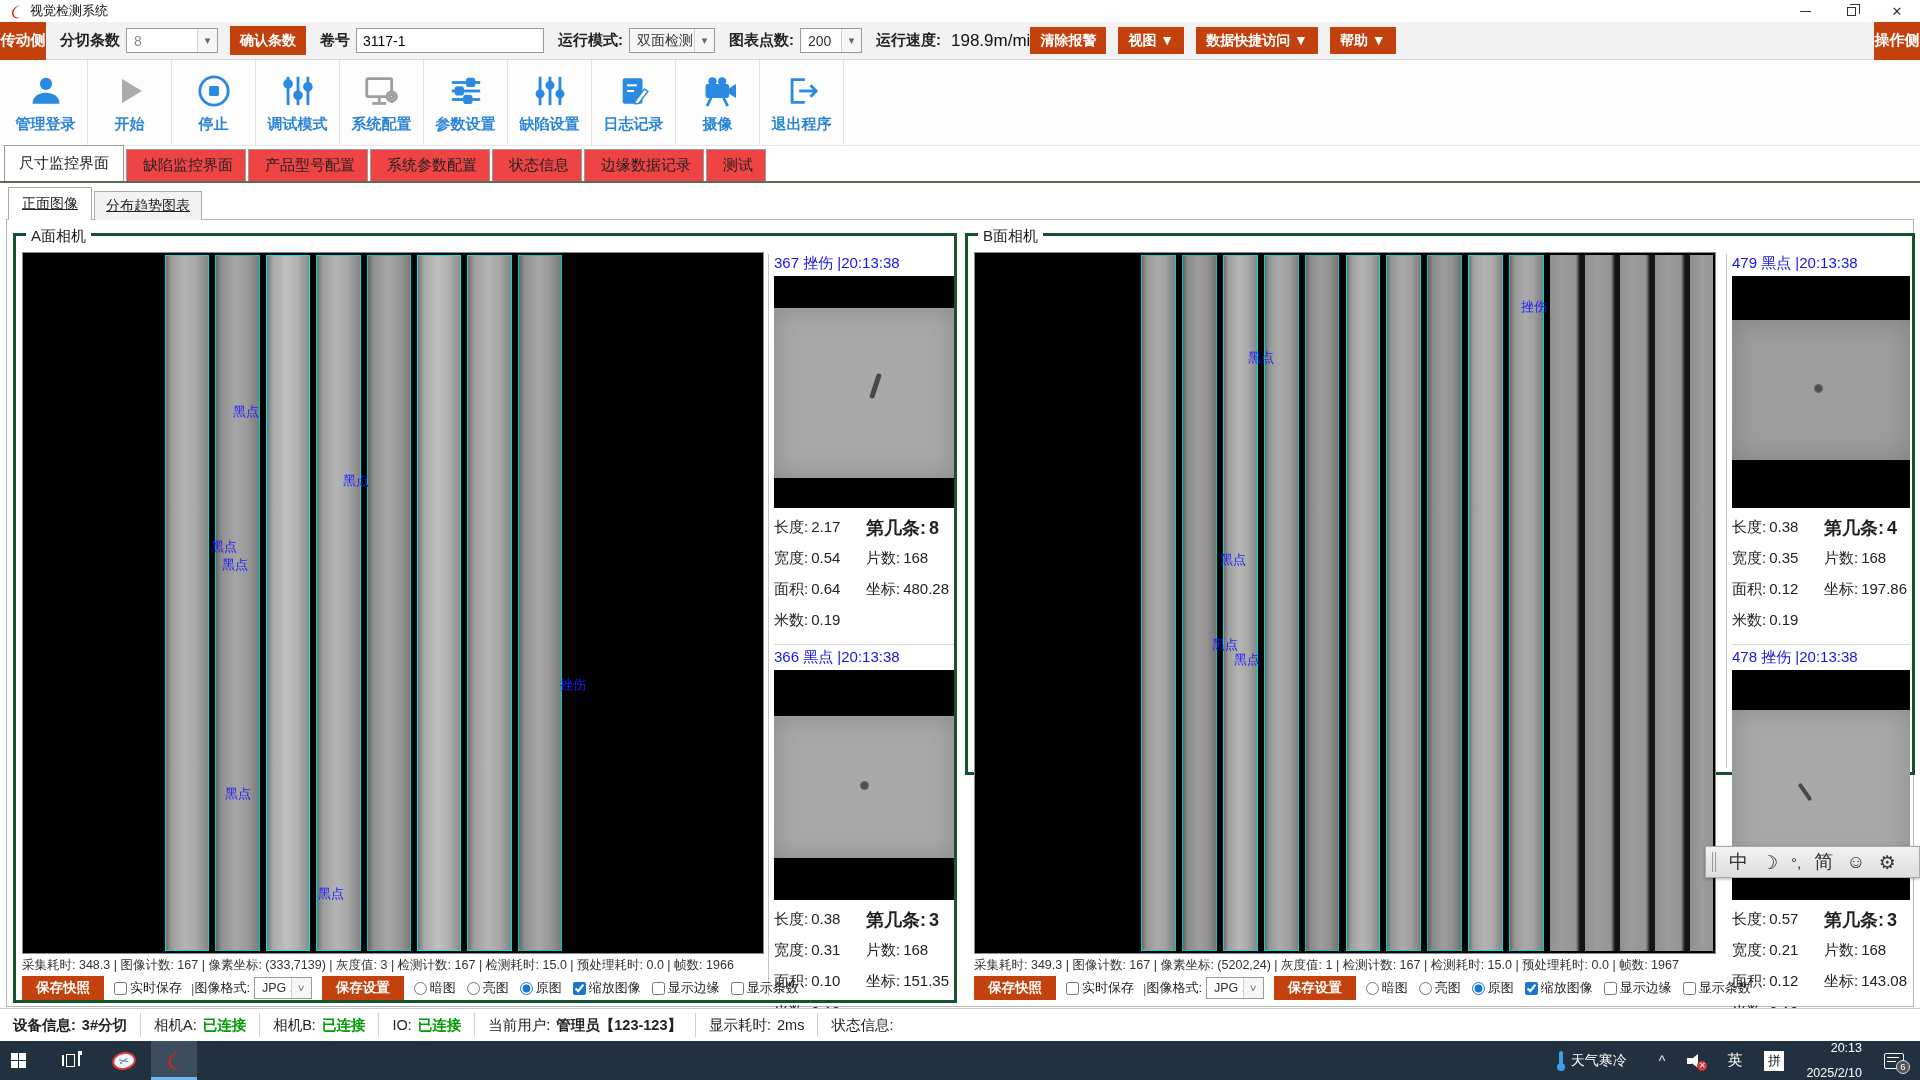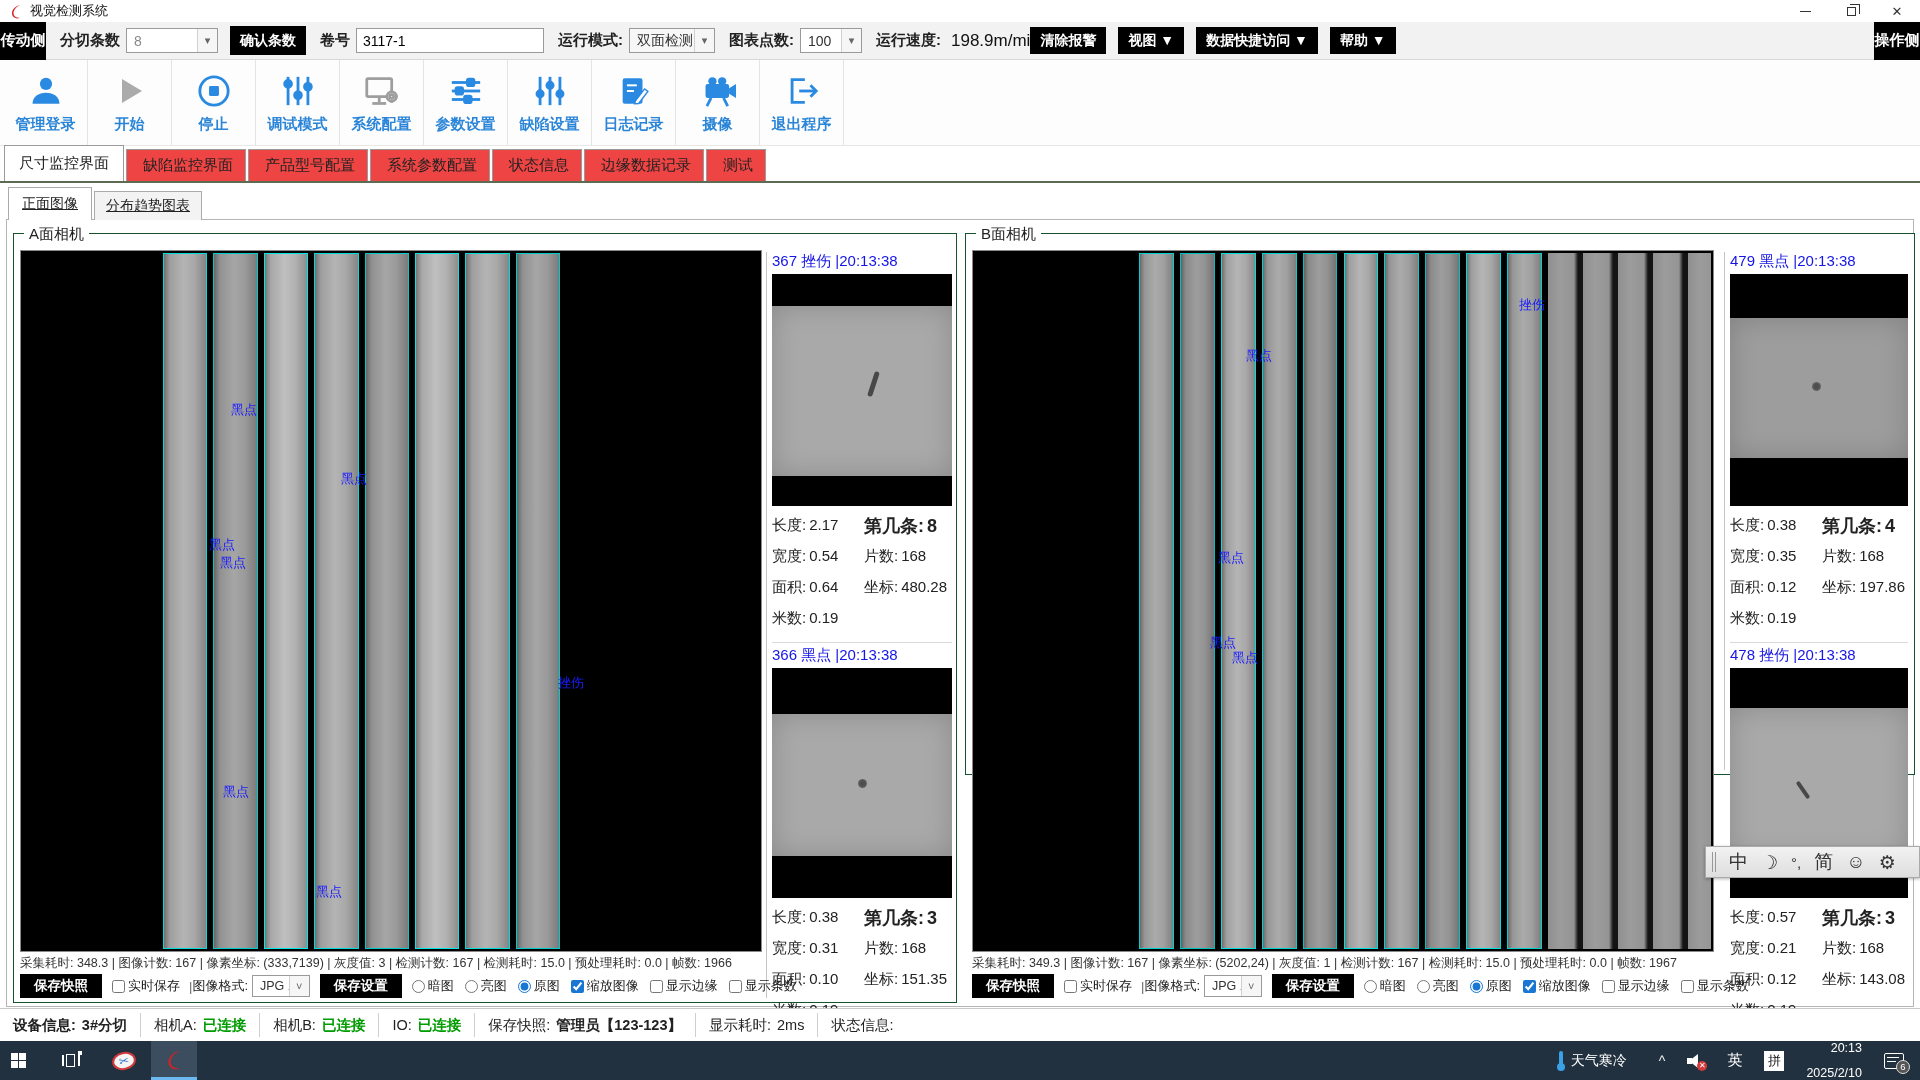--- a/index.html
+++ b/index.html
@@ -12,21 +12,21 @@
   .titlebar .title-text { font-size:13px; color:#111; }
   .win-controls { position:absolute; right:0; top:0; height:22px; display:flex; }
   .win-btn { width:46px; height:22px; display:flex; align-items:center; justify-content:center; color:#333; }
   .glyph-min { width:11px; height:1px; background:#333; display:inline-block; }
   .glyph-restore { width:9px; height:9px; border:1px solid #333; position:relative; display:inline-block; }
   .glyph-restore:before { content:""; position:absolute; left:2px; top:-4px; width:9px; height:9px; border:1px solid #333; border-left:none; border-bottom:none; }
   .glyph-close { font-size:13px; line-height:1; }
 
   
   .toolbar { position:absolute; left:0; top:22px; width:1920px; height:38px; background:#f2f2f2; border-bottom:1px solid #d8d8d8; display:flex; align-items:center; padding:0 0 0 0; }
-  .btn-blue { background:#000000; color:#fff; font-weight:bold; font-size:15px; border:none; display:flex; align-items:center; justify-content:center; cursor:default; }
+  .btn-blue { background:#c2410c; color:#fff; font-weight:bold; font-size:15px; border:none; display:flex; align-items:center; justify-content:center; cursor:default; }
   .side-btn { width:46px; height:38px; }
   .tb-label { font-weight:bold; font-size:15px; margin:0 6px 0 14px; white-space:nowrap; }
   .combo { background:#fff; border:1px solid #9a9a9a; height:25px; display:flex; align-items:center; padding-left:7px; position:relative; font-size:14px; color:#333; }
   .combo .arr { position:absolute; right:0; top:0; width:20px; height:100%; border-left:1px solid #d0d0d0; display:flex; align-items:center; justify-content:center; color:#666; font-size:11px; background:#f6f6f6; }
   .combo.flat { background:#f7f7f7; }
   .tb-input { border:1px solid #9a9a9a; height:25px; width:188px; padding:0 6px; font-size:14px; }
   .tb-btn { height:27px; padding:0 10px; margin-left:12px; font-size:14px; }
   .speed-val { font-size:17px; color:#111; margin-left:4px; white-space:nowrap; }
 
   
@@ -39,21 +39,21 @@
   .maintabs { position:absolute; left:0; top:146px; height:35px; display:flex; align-items:flex-end; padding-left:4px; }
   .tab { border:1px solid #9a9a9a; border-bottom:none; background:#ef4444; padding:6px 12px 6px 16px; font-size:15px; margin-right:2px; color:#222; }
   .tab.active { background:#fff; padding:8px 14px; position:relative; z-index:2; }
   .olive-line { position:absolute; left:0; top:181px; width:1920px; height:2px; background:#5d6b52; }
   .subtabs { position:absolute; left:8px; top:188px; height:32px; display:flex; align-items:flex-end; z-index:3; }
   .subtab { border:1px solid #ababab; border-bottom:none; background:#f3f3f3; padding:5px 11px; font-size:14px; margin-right:2px;text-decoration:underline; }
   .subtab.active { background:#fff; padding:7px 13px; }
 
   
   .content { position:absolute; left:6px; top:219px; width:1908px; height:788px; border:1px solid #b5b5b5; background:#fff; }
-  .groupbox { position:absolute; border:1px solid #14532d; background:#fff; }
+  .groupbox { position:absolute; border:3px solid #14532d; background:#fff; }
   .groupbox .gtitle { position:absolute; top:-9px; left:10px; background:#fff; padding:0 5px; font-size:15px; color:#222; }
   #camA { left:6px; top:13px; width:944px; height:770px; }
   #camB { left:958px; top:13px; width:950px; height:542px; }
   .cam-image { position:absolute; left:6px; top:16px; width:742px; height:702px; background:#000; border:1px solid #8a8a8a; overflow:hidden; }
   .strip { position:absolute; top:2px; bottom:2px; border:1px solid #00dcdc;
     background:linear-gradient(90deg,#6f6f6f 0%,#9e9e9e 14%,#b4b4b4 46%,#a8a8a8 72%,#858585 100%); }
   .cam-tail { position:absolute; top:2px; bottom:2px;
     background:repeating-linear-gradient(90deg,#8f8f8f 0px,#9c9c9c 12px,#949494 26px,#141414 30px,#141414 35px); }
   .marker { position:absolute; color:#1a1aff; font-size:13px; white-space:nowrap; z-index:5; }
 
@@ -154,21 +154,21 @@
   <button class="btn-blue tb-btn" style="height:29px">确认条数</button>
   <span class="tb-label">卷号</span>
   <input class="tb-input" value="3117-1" style="">
   <span class="tb-label">运行模式:</span>
   <div class="combo flat" style="width:86px">
     <span>双面检测</span>
     <span class="arr">▾</span>
   </div>
   <span class="tb-label">图表点数:</span>
   <div class="combo" style="width:62px">
-    <span>100</span>
+    <span>200</span>
     <span class="arr">▾</span>
   </div>
   <span class="tb-label">运行速度:</span>
   <span class="speed-val">198.9m/mi</span>
   <button class="btn-blue tb-btn" style="margin-left:0">清除报警</button>
   <button class="btn-blue tb-btn">视图 ▼</button>
   <button class="btn-blue tb-btn">数据快捷访问 ▼</button>
   <button class="btn-blue tb-btn">帮助 ▼</button>
   <button class="btn-blue side-btn" style="margin-left:auto">操作侧</button>
 </div>
@@ -509,21 +509,21 @@
   </div>
   <div class="sb-cell">
     <span>相机B:</span>
     <span class="green">已连接</span>
   </div>
   <div class="sb-cell">
     <span>IO:</span>
     <span class="green">已连接</span>
   </div>
   <div class="sb-cell">
-    <span>保存快照:</span>
+    <span>当前用户:</span>
     <span class="sb-bold">管理员【123-123】</span>
   </div>
   <div class="sb-cell">
     <span>显示耗时:</span>
     <span>2ms</span>
   </div>
   <div class="sb-cell" style="border-right:none">
     <span>状态信息:</span>
   </div>
 </div>

